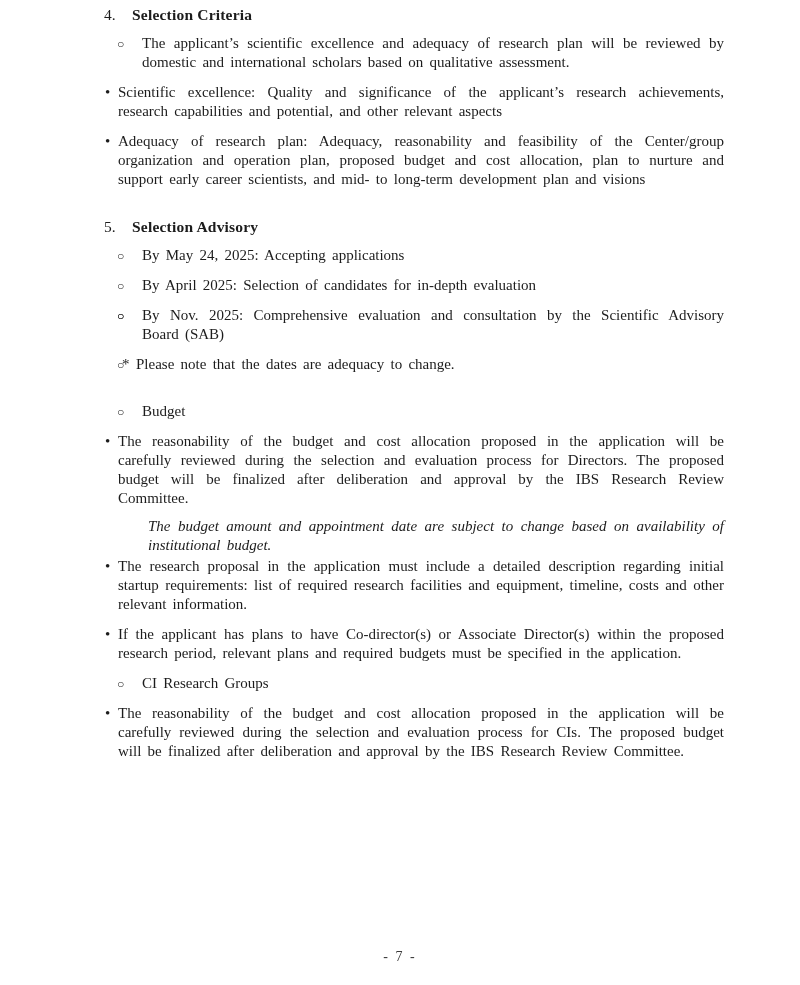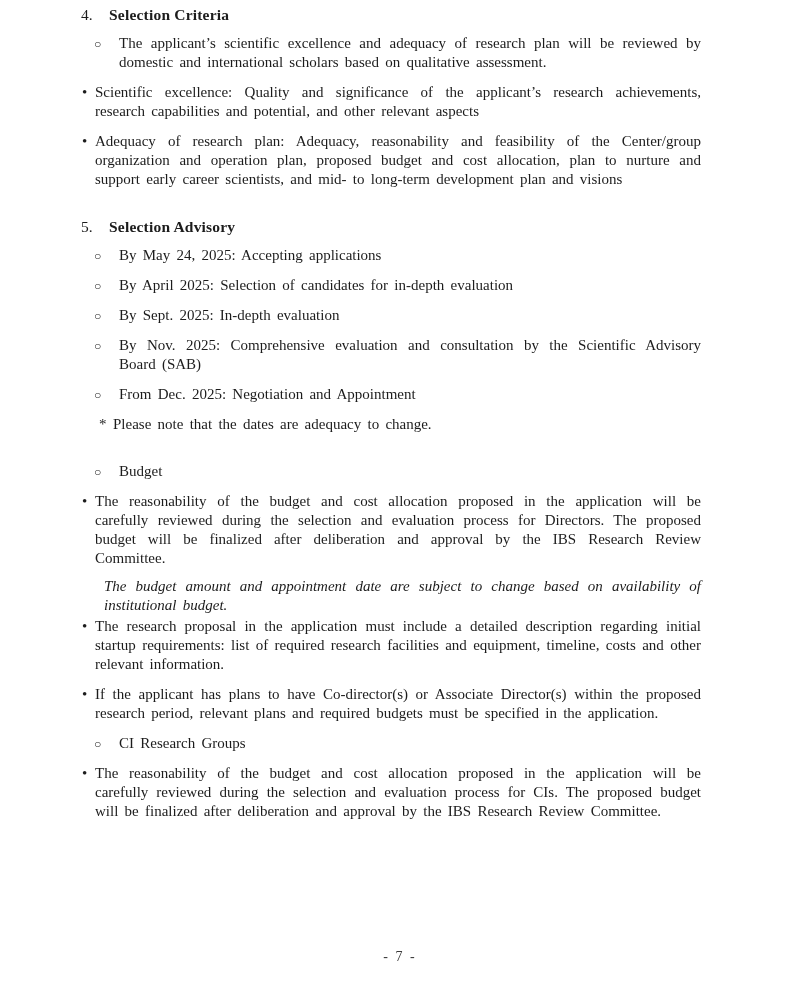--- a/index.html
+++ b/index.html
@@ -7,21 +7,21 @@
     position: relative;
     width: 800px;
     height: 985px;
     background: #ffffff;
     font-family: "Liberation Serif", "DejaVu Serif", serif;
     color: #1c1c1c;
     overflow: hidden;
   }
   .content {
     position: absolute;
-    left: 81px;
+    left: 104px;
     top: 5px;
     width: 620px;
     font-family: Liberation Serif, serif;
   }
   .sec + .sec { margin-top: 28px; }
   .sec-head {
     font-size: 15.5px;
     line-height: 19px;
     margin: 0 0 10px 0;
   }
@@ -37,21 +37,21 @@
     margin: 0 0 11px 0;
   }
   .item > .marker { position: absolute; top: 0; }
   .item.circle { margin-left: 38px; }
   .item.circle > .marker { left: -25px; top: 1px; font-size: 12px; }
   .item.dot { margin-left: 14px; }
   .item.dot > .marker { left: -13px; }
   .item.star { margin-left: 32px; }
   .item.star > .marker { left: -14px; }
   .item.note {
-    margin-left: 23px;
+    margin-left: 44px;
     font-style: italic;
     margin-top: -2px;
     margin-bottom: 2px;
   }
   .page-num {
     position: absolute;
     left: 0;
     right: 0;
     bottom: 20px;
     text-align: center;
@@ -91,29 +91,27 @@
       <p class="item circle">
         <span class="marker">○</span>
         <span class="txt">By May 24, 2025: Accepting applications</span>
       </p>
       <p class="item circle">
         <span class="marker">○</span>
         <span class="txt">By April 2025: Selection of candidates for in-depth evaluation</span>
       </p>
       <p class="item circle">
         <span class="marker">○</span>
-        <span class="txt">By Sept. 2025: In-depth evaluation</span>
       </p>
       <p class="item circle">
         <span class="marker">○</span>
         <span class="txt">By Nov. 2025: Comprehensive evaluation and consultation by the Scientific Advisory Board (SAB)</span>
       </p>
       <p class="item circle">
         <span class="marker">○</span>
-        <span class="txt">From Dec. 2025: Negotiation and Appointment</span>
       </p>
       <p class="item star">
         <span class="marker">*</span>
         <span class="txt">Please note that the dates are adequacy to change.</span>
       </p>
     </section>
 
     <section class="sec">
       <p class="item circle">
         <span class="marker">○</span>

